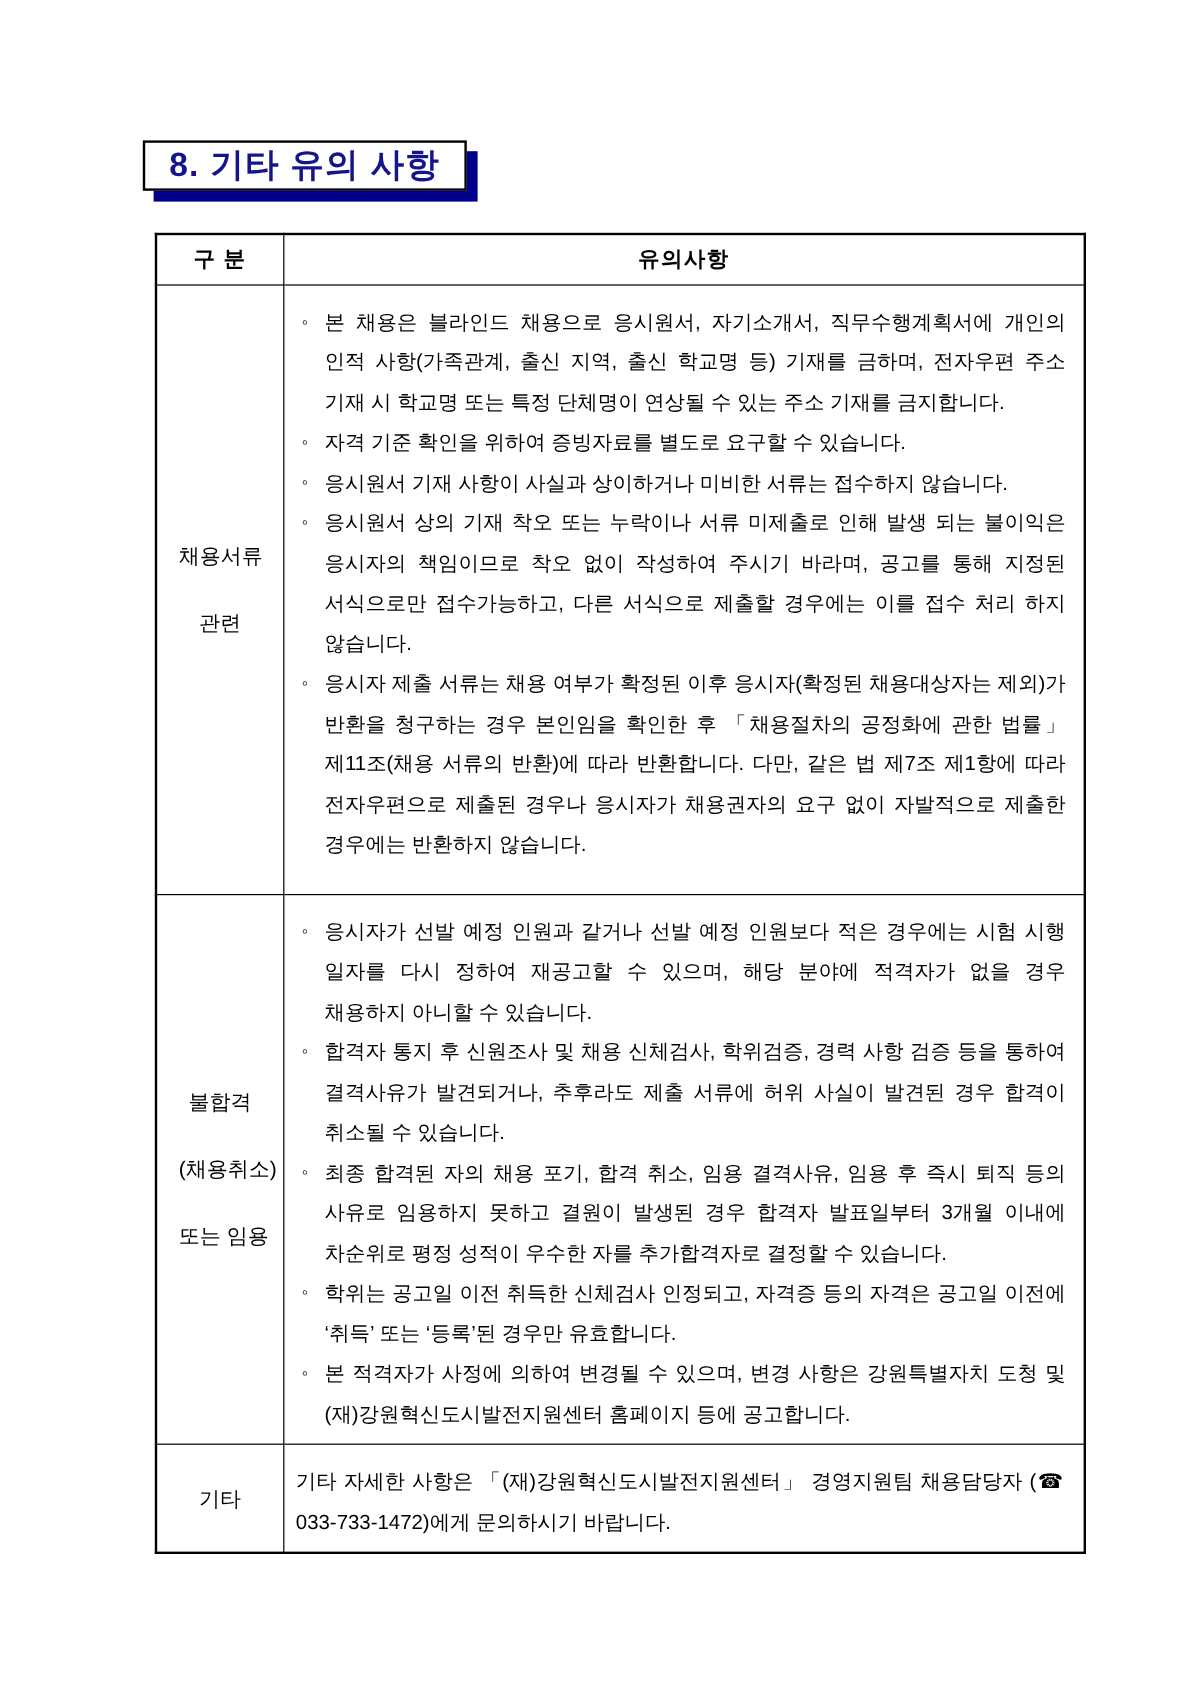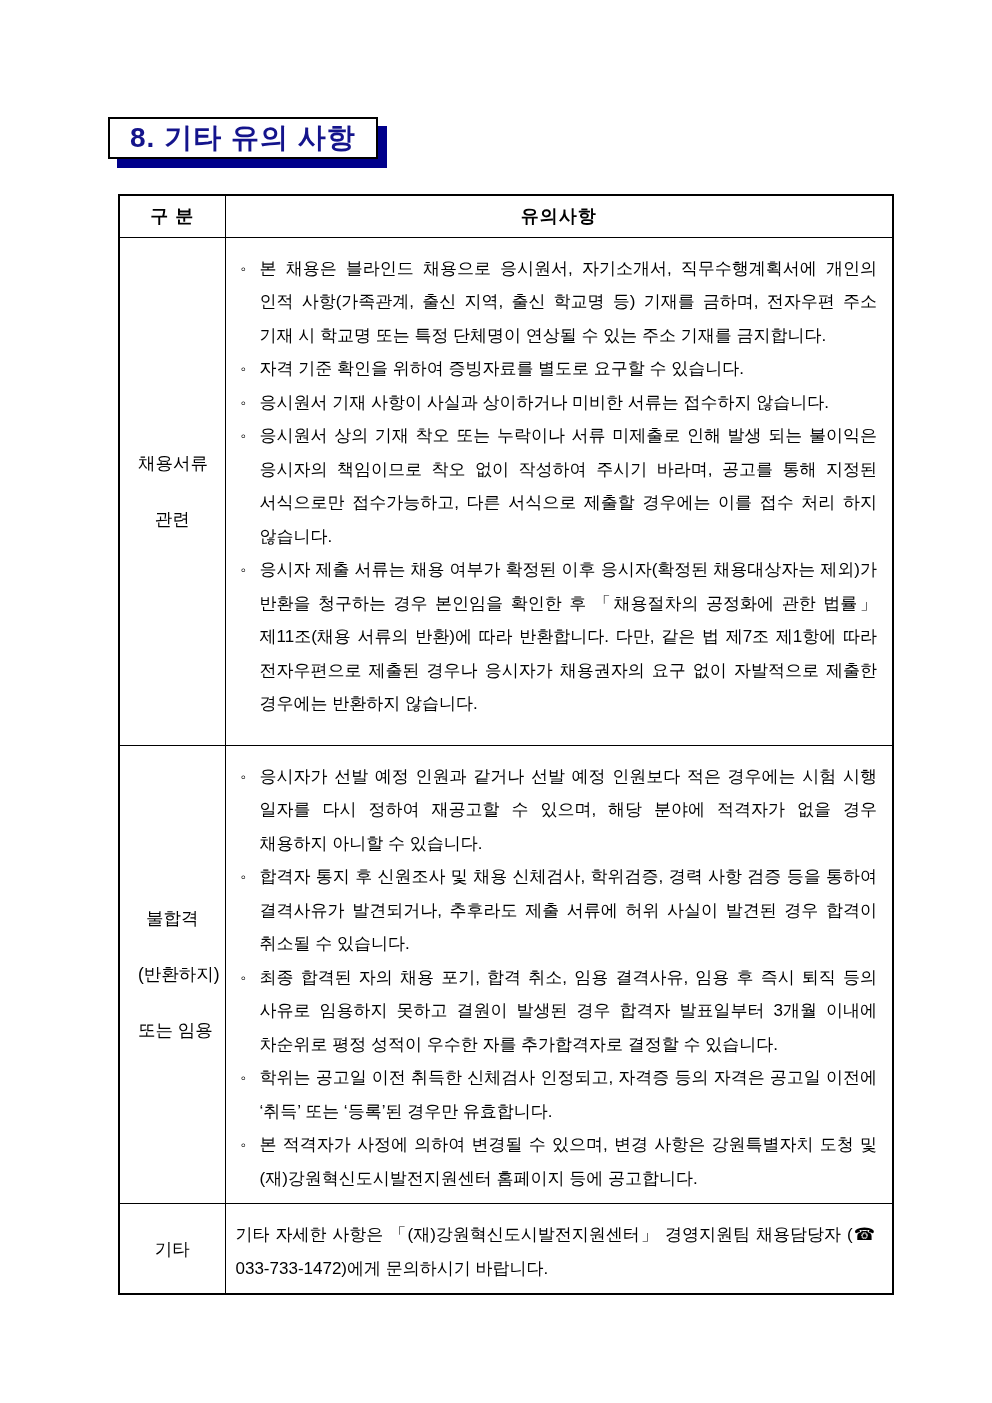--- a/index.html
+++ b/index.html
@@ -7,20 +7,21 @@
     font-family:"Liberation Sans","DejaVu Sans",sans-serif;
     color:#000;
     -webkit-font-smoothing:antialiased;
   }
   .page{
     position:relative;
     width:896px;
     height:1403px;
     background:#ffffff;
     overflow:hidden;
+    margin-left:11px;
   }
   
   .title-box{
     position:absolute;
     left:108px;
     top:117px;
     box-sizing:border-box;
     min-width:244px;
     height:42px;
     background:#ffffff;
@@ -149,21 +150,21 @@
         <div class="item">
           <span class="bullet">◦</span>
           <span>응시자 제출 서류는 채용 여부가 확정된 이후 응시자(확정된 채용대상자는 제외)가 반환을 청구하는 경우 본인임을 확인한 후 「채용절차의 공정화에 관한 법률」 제11조(채용 서류의 반환)에 따라 반환합니다. 다만, 같은 법 제7조 제1항에 따라 전자우편으로 제출된 경우나 응시자가 채용권자의 요구 없이 자발적으로 제출한 경우에는 반환하지 않습니다.</span>
         </div>
       </td>
     </tr>
 
     <tr class="r2">
       <td class="cat-cell">
         <div class="cat-line">불합격</div>
-        <div class="cat-line">(반환하지)</div>
+        <div class="cat-line">(채용취소)</div>
         <div class="cat-line">또는 임용</div>
       </td>
       <td class="notes-cell">
         <div class="item">
           <span class="bullet">◦</span>
           <span>응시자가 선발 예정 인원과 같거나 선발 예정 인원보다 적은 경우에는 시험 시행 일자를 다시 정하여 재공고할 수 있으며, 해당 분야에 적격자가 없을 경우 채용하지 아니할 수 있습니다.</span>
         </div>
         <div class="item">
           <span class="bullet">◦</span>
           <span>합격자 통지 후 신원조사 및 채용 신체검사, 학위검증, 경력 사항 검증 등을 통하여 결격사유가 발견되거나, 추후라도 제출 서류에 허위 사실이 발견된 경우 합격이 취소될 수 있습니다.</span>

